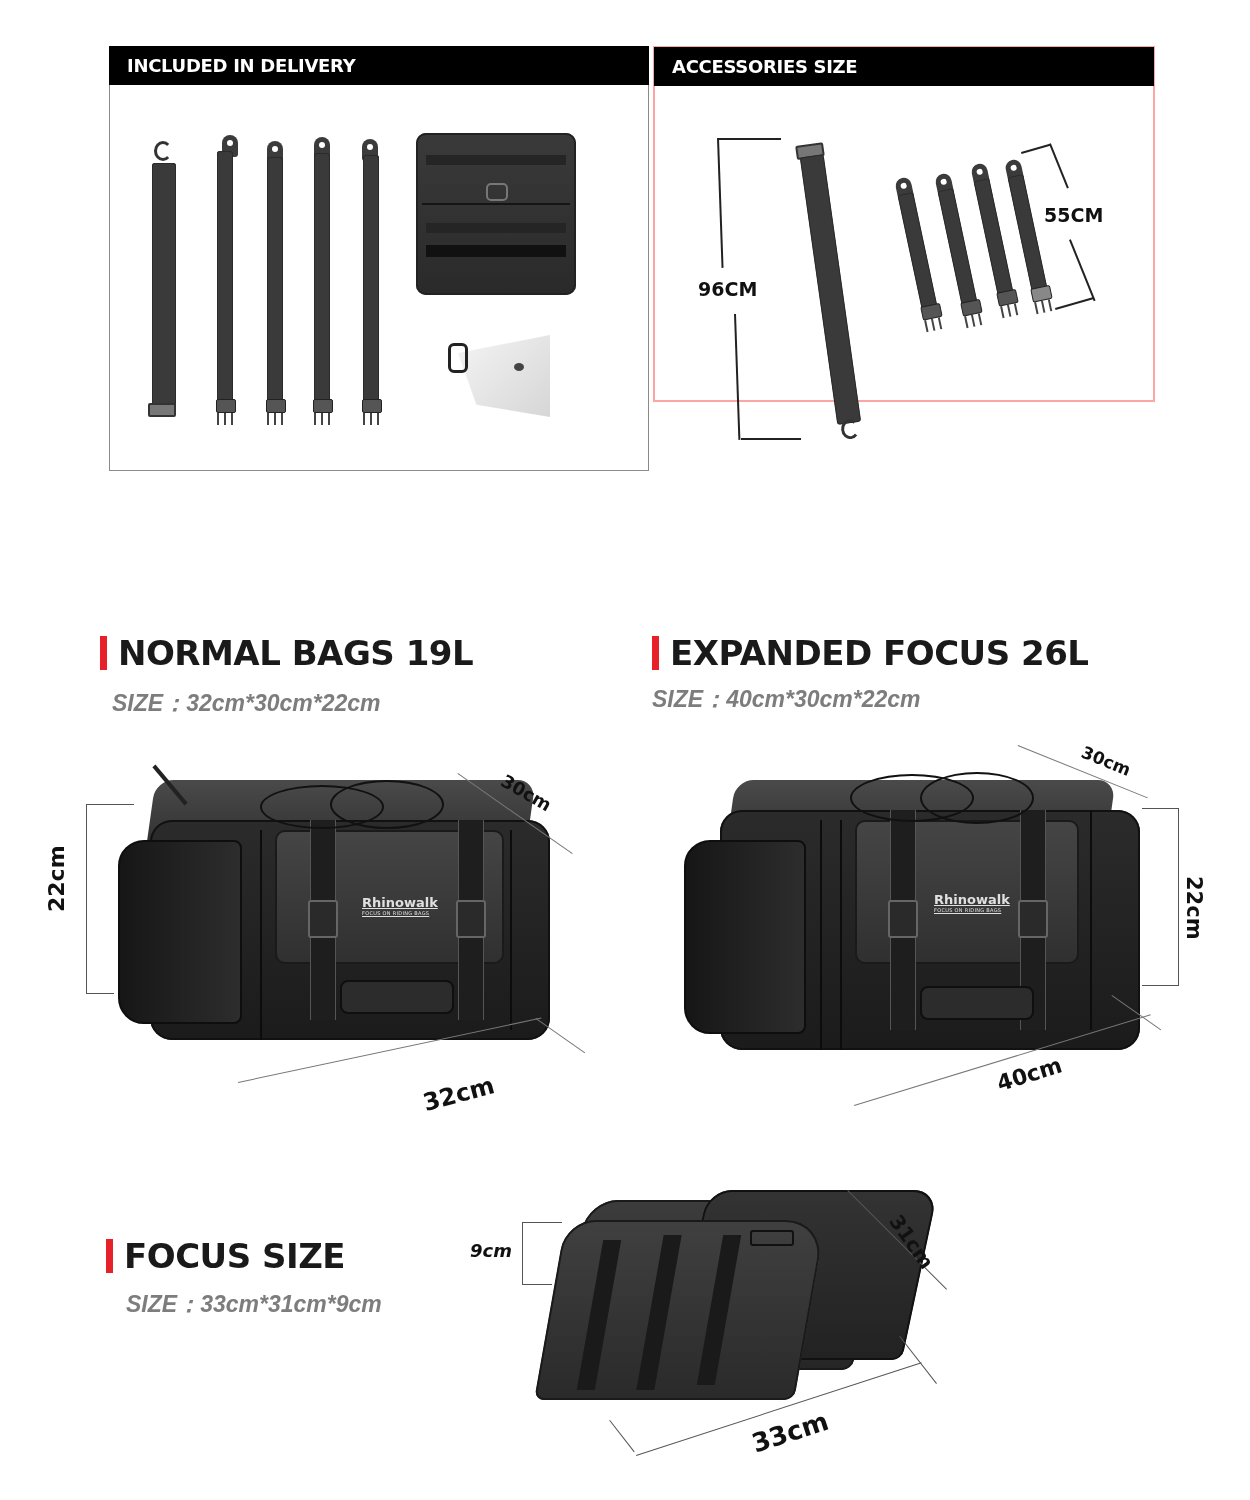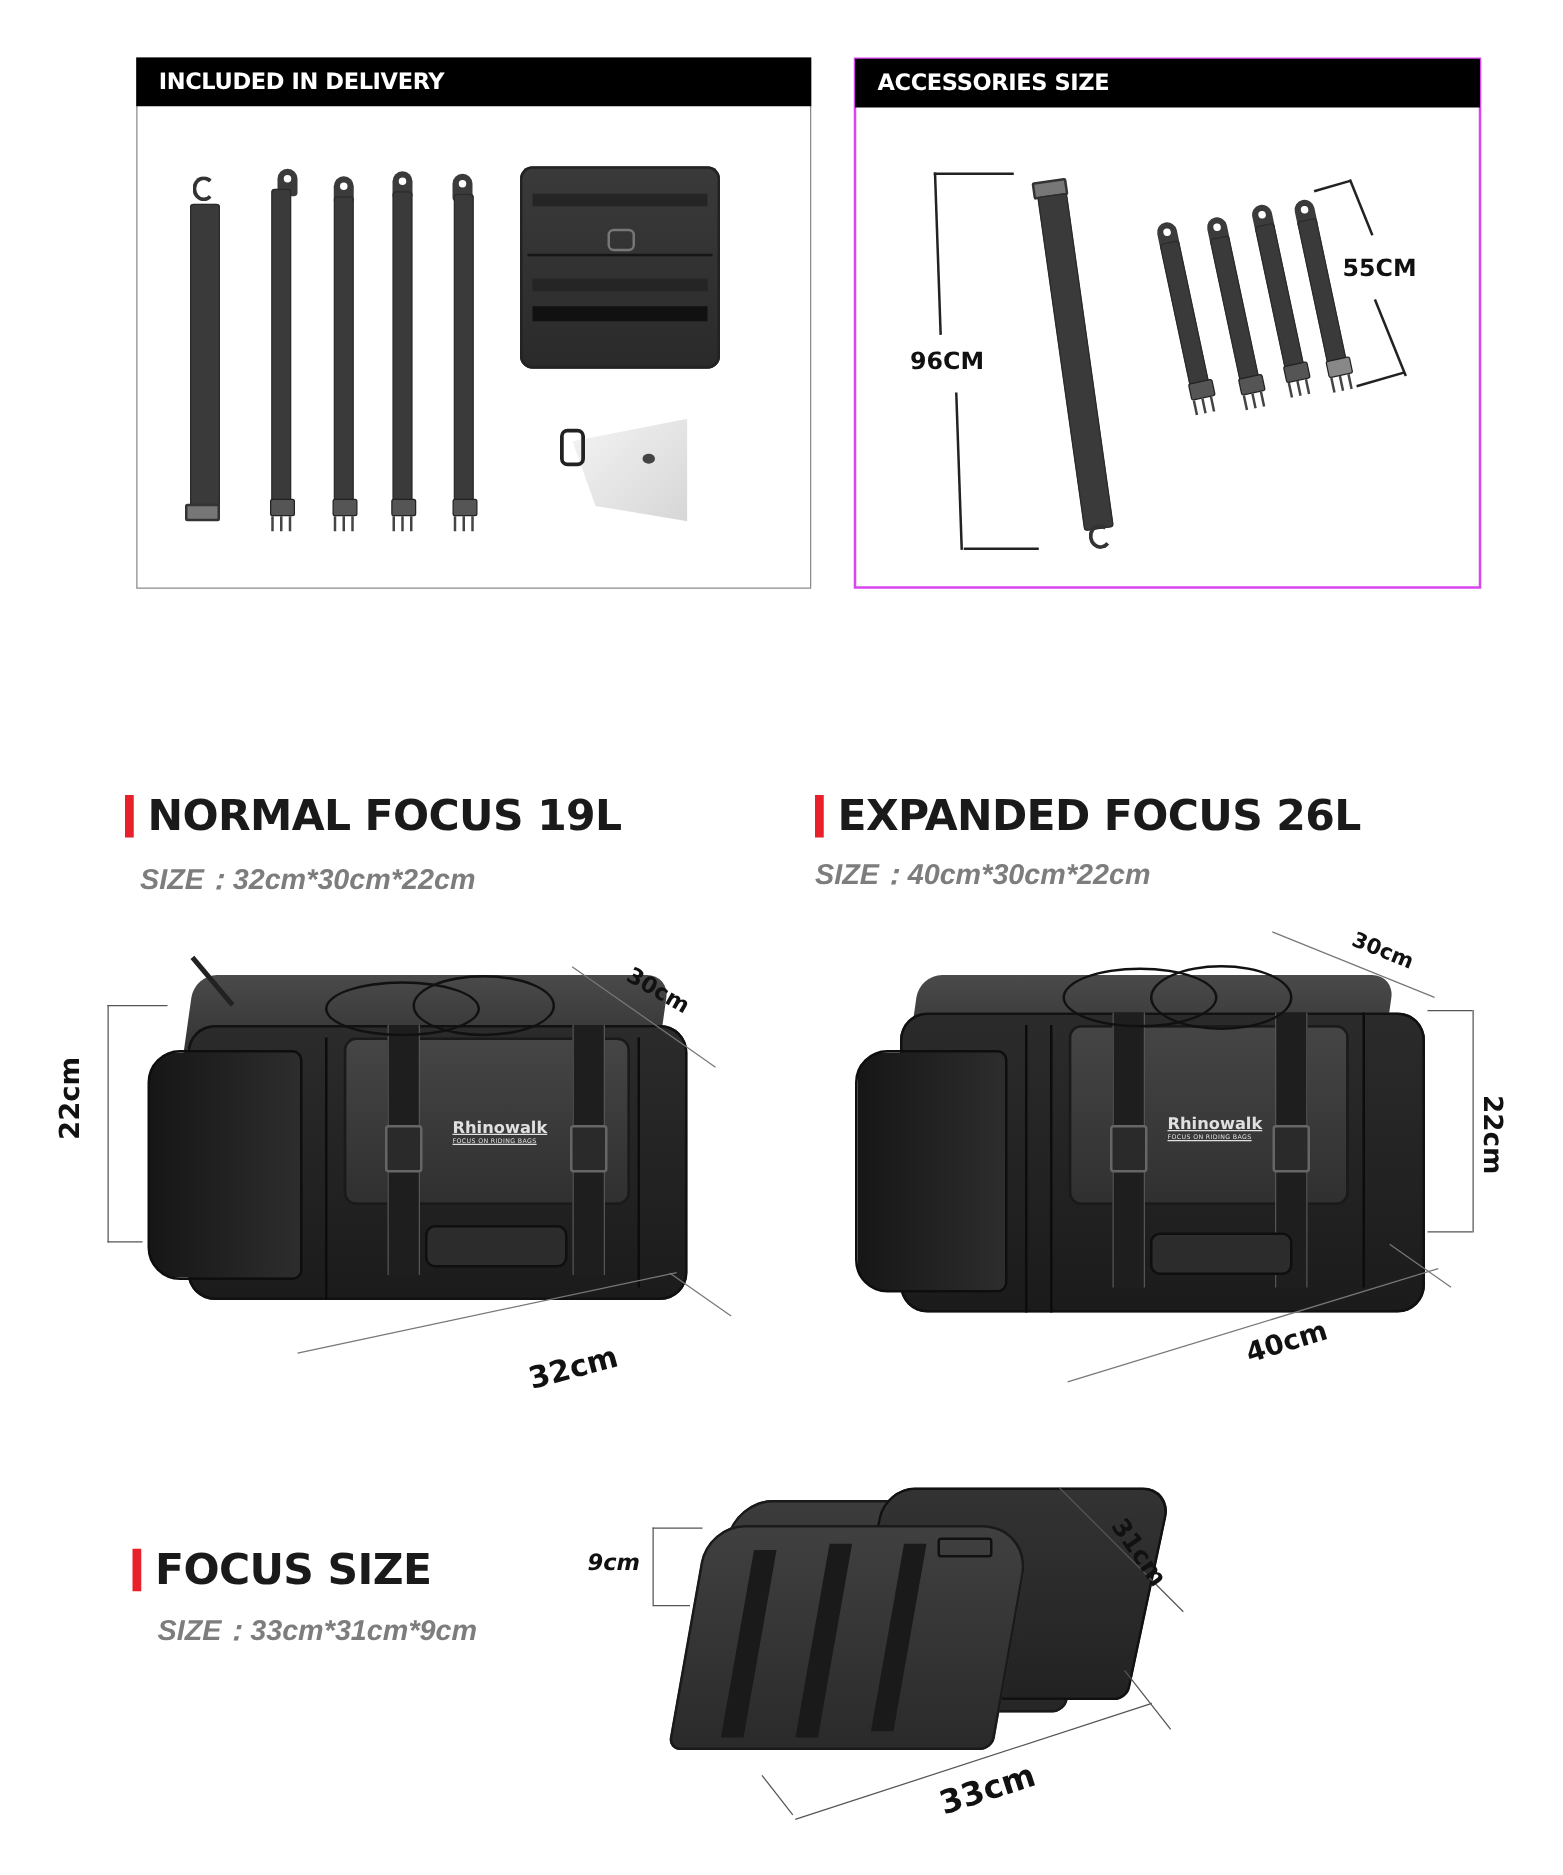--- a/index.html
+++ b/index.html
@@ -2,21 +2,21 @@
 <html><head>
   <meta charset="utf-8">
   <style>
     html, body { margin: 0; padding: 0; background: #ffffff; }
     body { width: 1250px; height: 1500px; position: relative; overflow: hidden; font-family: "Liberation Sans", sans-serif; }
     .abs { position: absolute; }
 
     
     .panel { position: absolute; background: #fff; box-sizing: border-box; }
     .panel-left { left: 109px; top: 46px; width: 540px; height: 425px; border: 1.5px solid #8a8a8a; }
-    .panel-right { left: 683px; top: 46px; width: 502px; height: 425px; border: 2px solid #d946ef; }
+    .panel-right { left: 653px; top: 46px; width: 502px; height: 356px; border: 2px solid #fca5a5; }
     .panel-head { position: absolute; left: -1px; top: -1px; right: -1px; height: 39px; background: #000; color: #fff;
       font-family: "DejaVu Sans", sans-serif; font-weight: bold; font-size: 18px; letter-spacing: -0.3px;
       line-height: 39px; padding-left: 18px; text-transform: uppercase; }
 
     
     .strap { position: absolute; background: #3a3a3a; border-radius: 3px; box-shadow: inset 0 0 0 1px #2a2a2a; }
     .loop { position: absolute; width: 16px; height: 22px; background: #3b3b3b; border-radius: 8px 8px 3px 3px; }
     .loop::after { content: ""; position: absolute; left: 5px; top: 5px; width: 6px; height: 6px; background: #fff; border-radius: 50%; }
     .buckle { position: absolute; width: 18px; height: 12px; background: #555; border: 1px solid #222; border-radius: 2px; }
     .prongs { position: absolute; width: 16px; height: 12px; border-left: 2px solid #444; border-right: 2px solid #444; box-sizing: border-box; }
@@ -139,21 +139,21 @@
     <div class="prongs" style="left:3px; top:144px;"></div>
   </div>
 
   <div class="dim" style="left:366px; top:104px; width:30px; border-top-width:2px; transform:rotate(-16deg); transform-origin:0 0;"></div>
   <div class="dim" style="left:394px; top:96px; height:48px; border-left-width:2px; transform:rotate(-22deg); transform-origin:0 0;"></div>
   <div class="dim-label" style="left:389px; top:156px; font-size:19px;">55CM</div>
   <div class="dim" style="left:414px; top:192px; height:66px; border-left-width:2px; transform:rotate(-22deg); transform-origin:0 0;"></div>
   <div class="dim" style="left:400px; top:260px; width:40px; border-top-width:2px; transform:rotate(-16deg); transform-origin:0 0;"></div>
 </div>
 
-<div class="sec-title" style="left:100px; top:633px;">NORMAL FOCUS 19L</div>
+<div class="sec-title" style="left:100px; top:633px;">NORMAL BAGS 19L</div>
 <div class="sec-sub" style="left:112px; top:688px;">
   <span>SIZE：</span><span>32cm*30cm*22cm</span>
 </div>
 
 <div class="bag" style="left:110px; top:760px; width:460px; height:300px;">
   <div class="bag-top" style="left:40px; top:20px; width:380px; height:80px; transform:skewX(-8deg);"></div>
   <div class="bag-body" style="left:40px; top:60px; width:400px; height:220px;"></div>
   <div class="bag-side" style="left:8px; top:80px; width:120px; height:180px;"></div>
   <div class="zipper-line" style="left:150px; top:70px; height:210px;"></div>
   <div class="zipper-line" style="left:400px; top:70px; height:200px;"></div>

